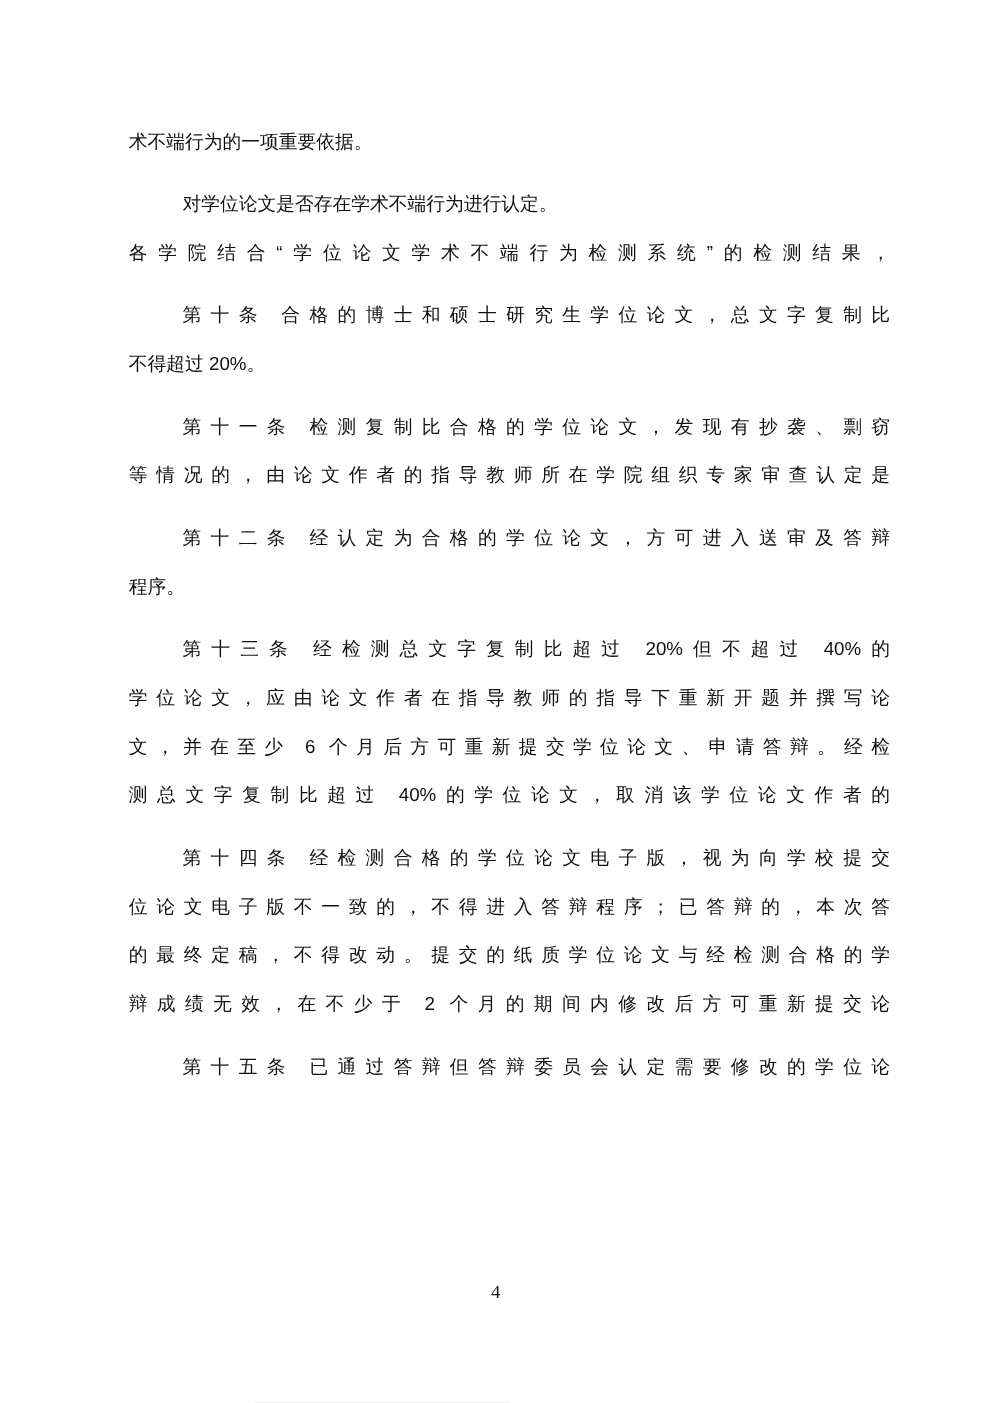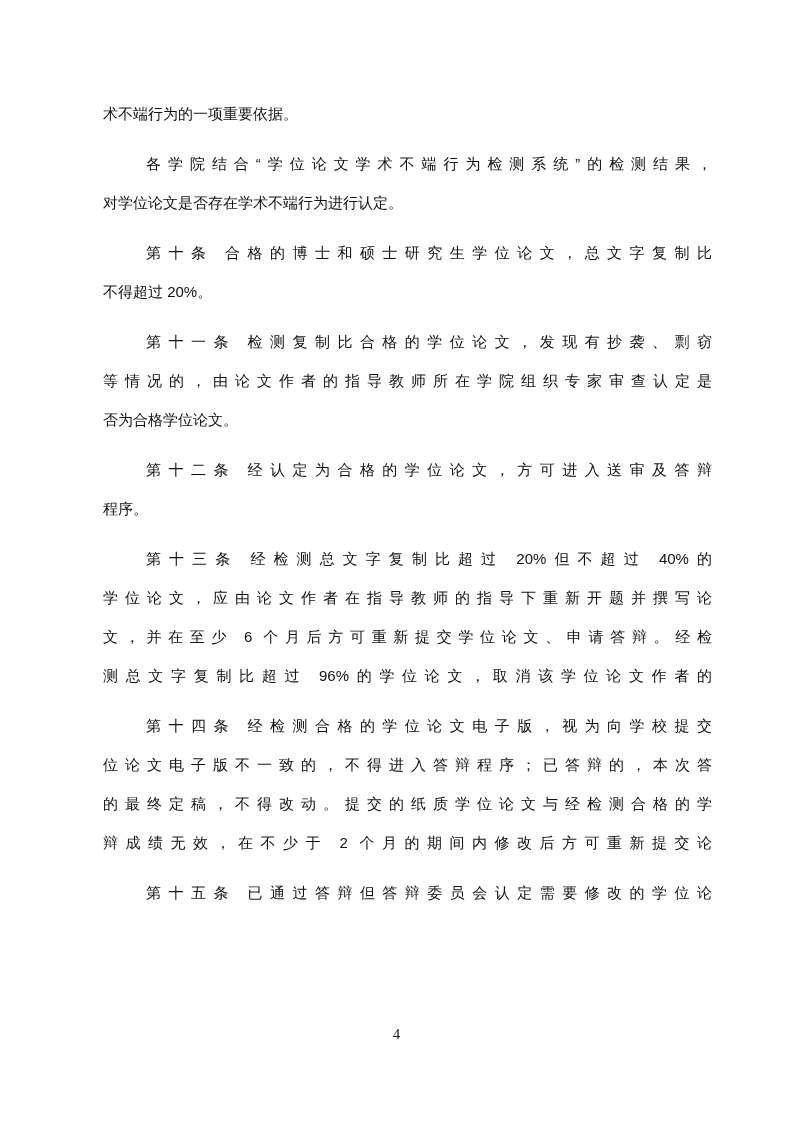--- a/index.html
+++ b/index.html
@@ -60,41 +60,40 @@
 </style>
 </head>
 <body>
 
 <div class="page">
   <div class="content" id="doc-body">
       <div class="para">
         <div class="line">术不端行为的一项重要依据。</div>
       </div>
       <div class="para indent">
+        <div class="line">对学位论文是否存在学术不端行为进行认定。</div>
         <div class="line fill">各学院结合“学位论文学术不端行为检测系统”的检测结果，</div>
-        <div class="line">对学位论文是否存在学术不端行为进行认定。</div>
       </div>
       <div class="para indent">
         <div class="line fill">第十条 合格的博士和硕士研究生学位论文，总文字复制比</div>
         <div class="line">不得超过 20%。</div>
       </div>
       <div class="para indent">
         <div class="line fill">第十一条 检测复制比合格的学位论文，发现有抄袭、剽窃</div>
         <div class="line fill">等情况的，由论文作者的指导教师所在学院组织专家审查认定是</div>
-        <div class="line">否为合格学位论文。</div>
       </div>
       <div class="para indent">
         <div class="line fill">第十二条 经认定为合格的学位论文，方可进入送审及答辩</div>
         <div class="line">程序。</div>
       </div>
       <div class="para indent">
         <div class="line fill">第十三条 经检测总文字复制比超过 20%但不超过 40%的</div>
         <div class="line fill">学位论文，应由论文作者在指导教师的指导下重新开题并撰写论</div>
         <div class="line fill">文，并在至少 6 个月后方可重新提交学位论文、申请答辩。经检</div>
-        <div class="line fill">测总文字复制比超过 96%的学位论文，取消该学位论文作者的</div>
+        <div class="line fill">测总文字复制比超过 40%的学位论文，取消该学位论文作者的</div>
       </div>
       <div class="para indent">
         <div class="line fill">第十四条 经检测合格的学位论文电子版，视为向学校提交</div>
         <div class="line fill">位论文电子版不一致的，不得进入答辩程序；已答辩的，本次答</div>
         <div class="line fill">的最终定稿，不得改动。提交的纸质学位论文与经检测合格的学</div>
         <div class="line fill">辩成绩无效，在不少于 2 个月的期间内修改后方可重新提交论</div>
       </div>
       <div class="para indent">
         <div class="line fill">第十五条 已通过答辩但答辩委员会认定需要修改的学位论</div>
       </div>

